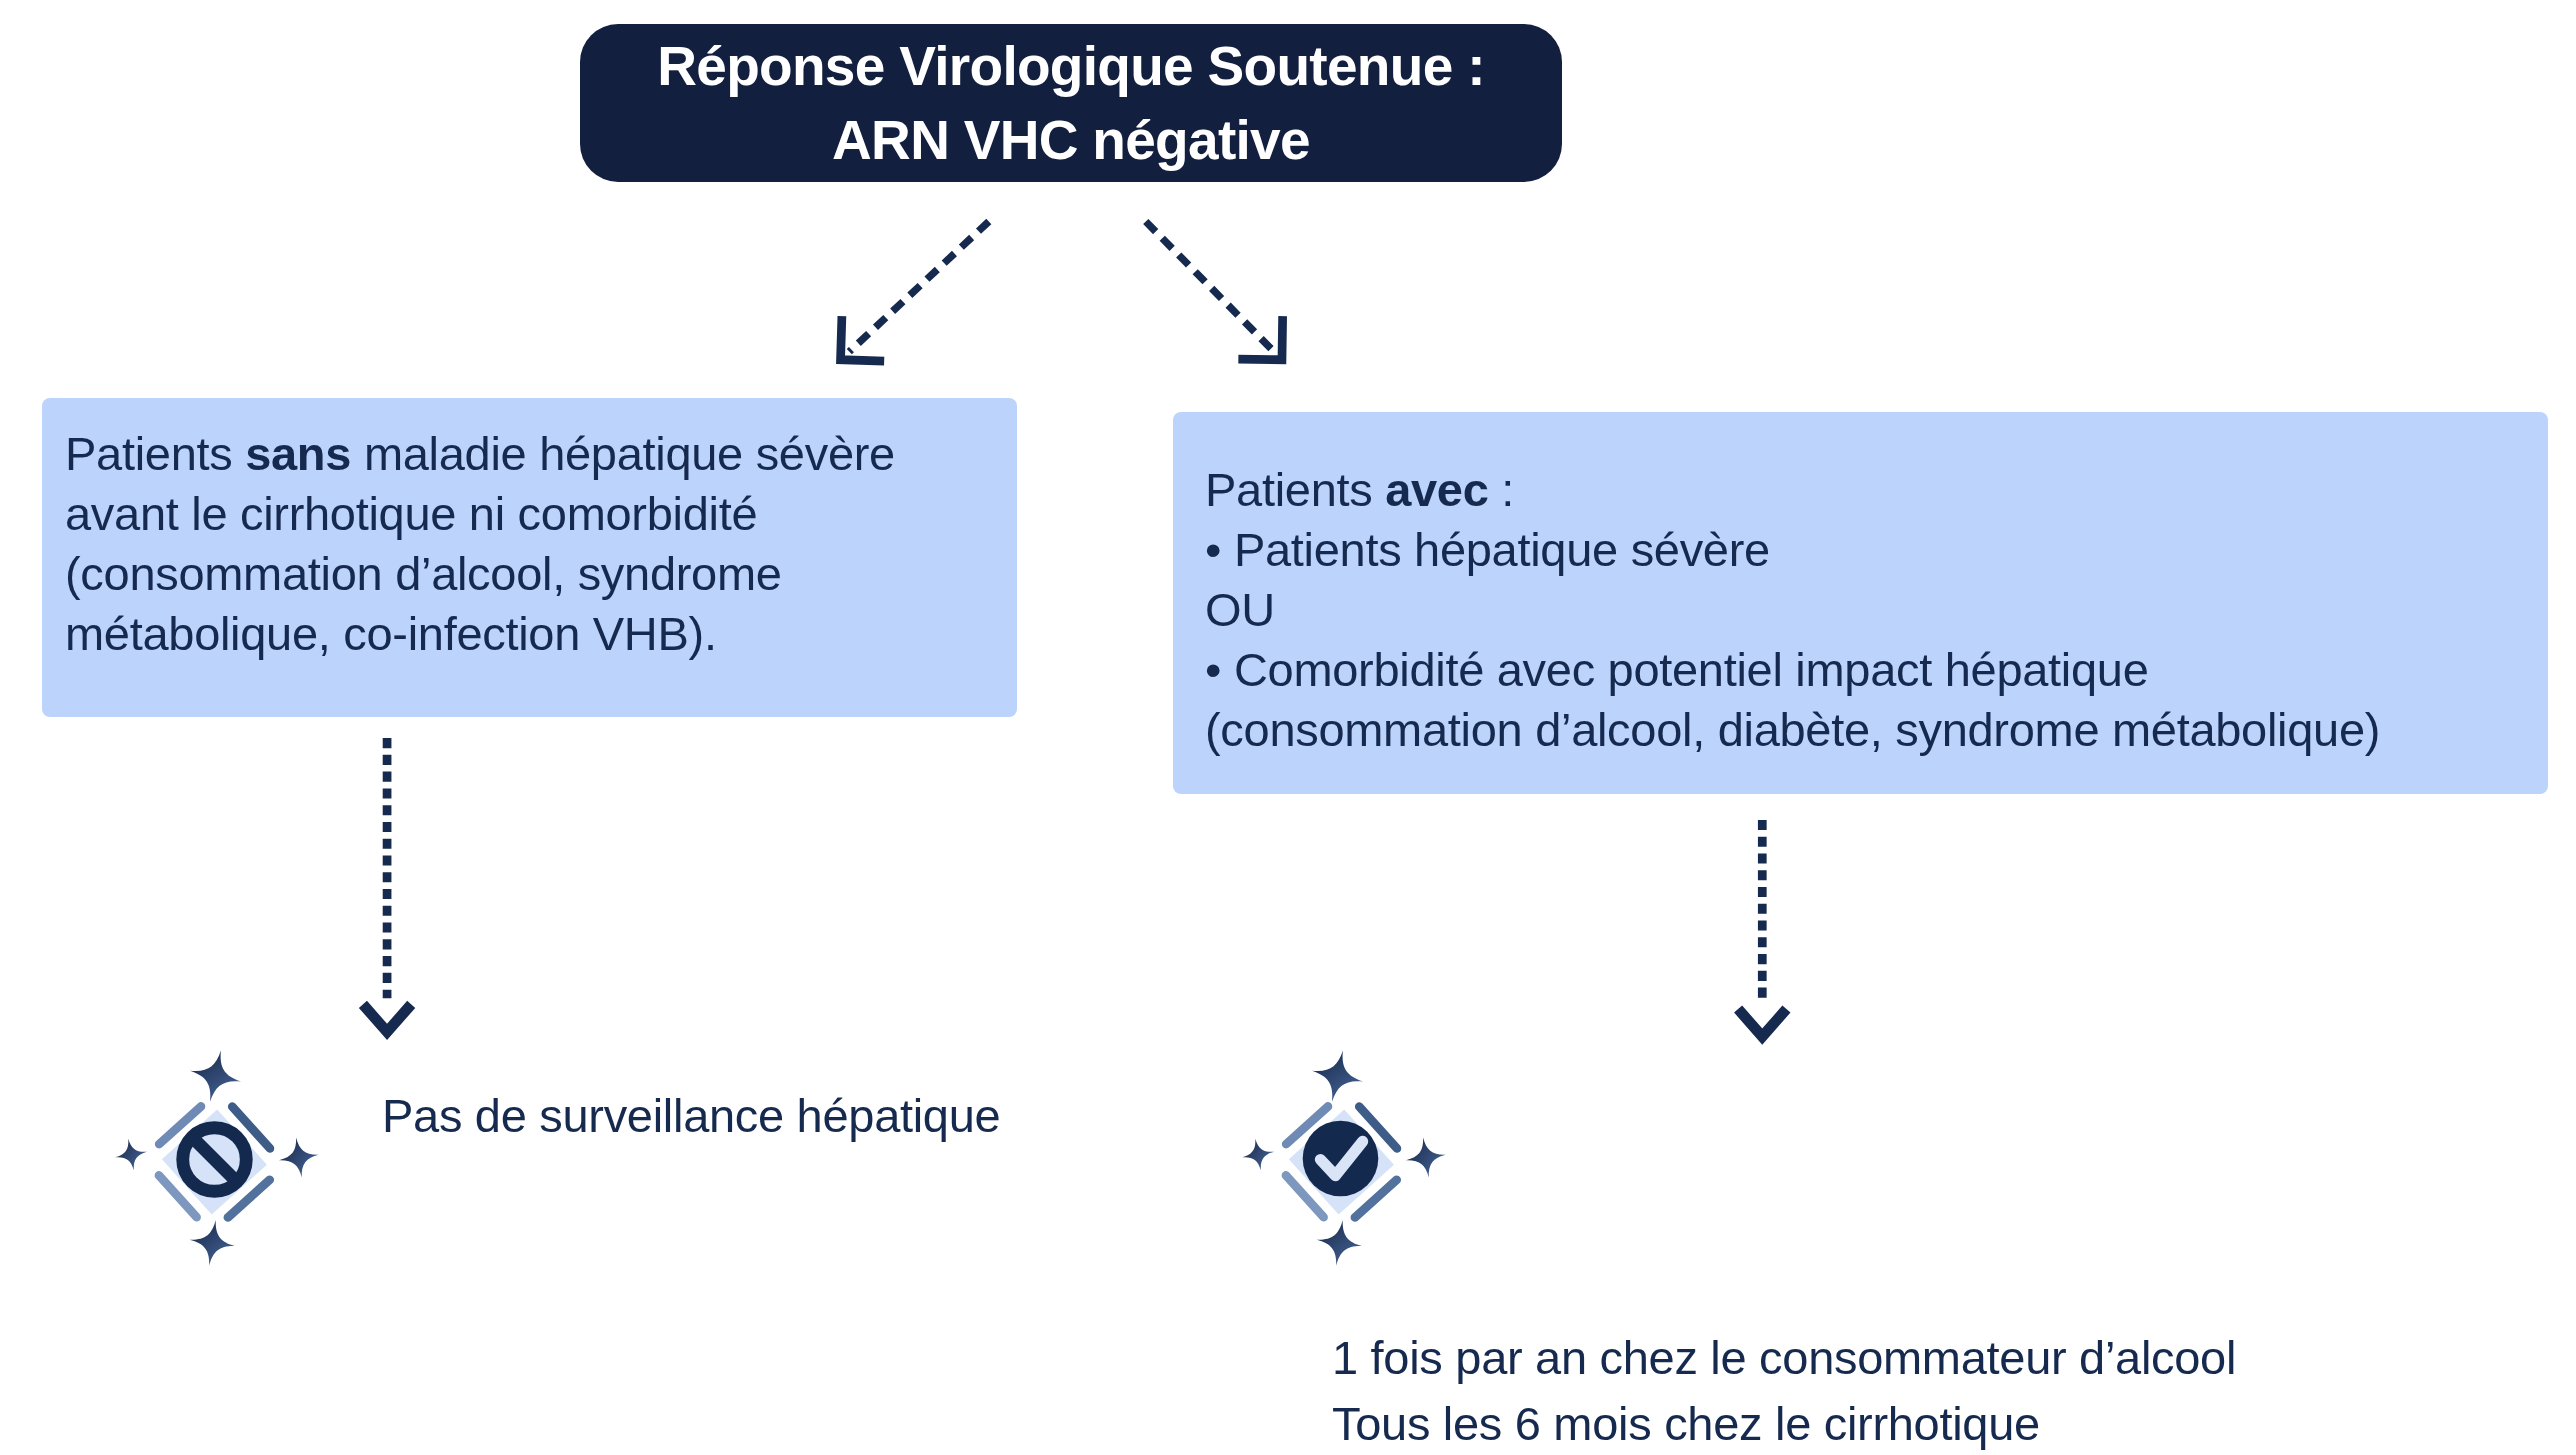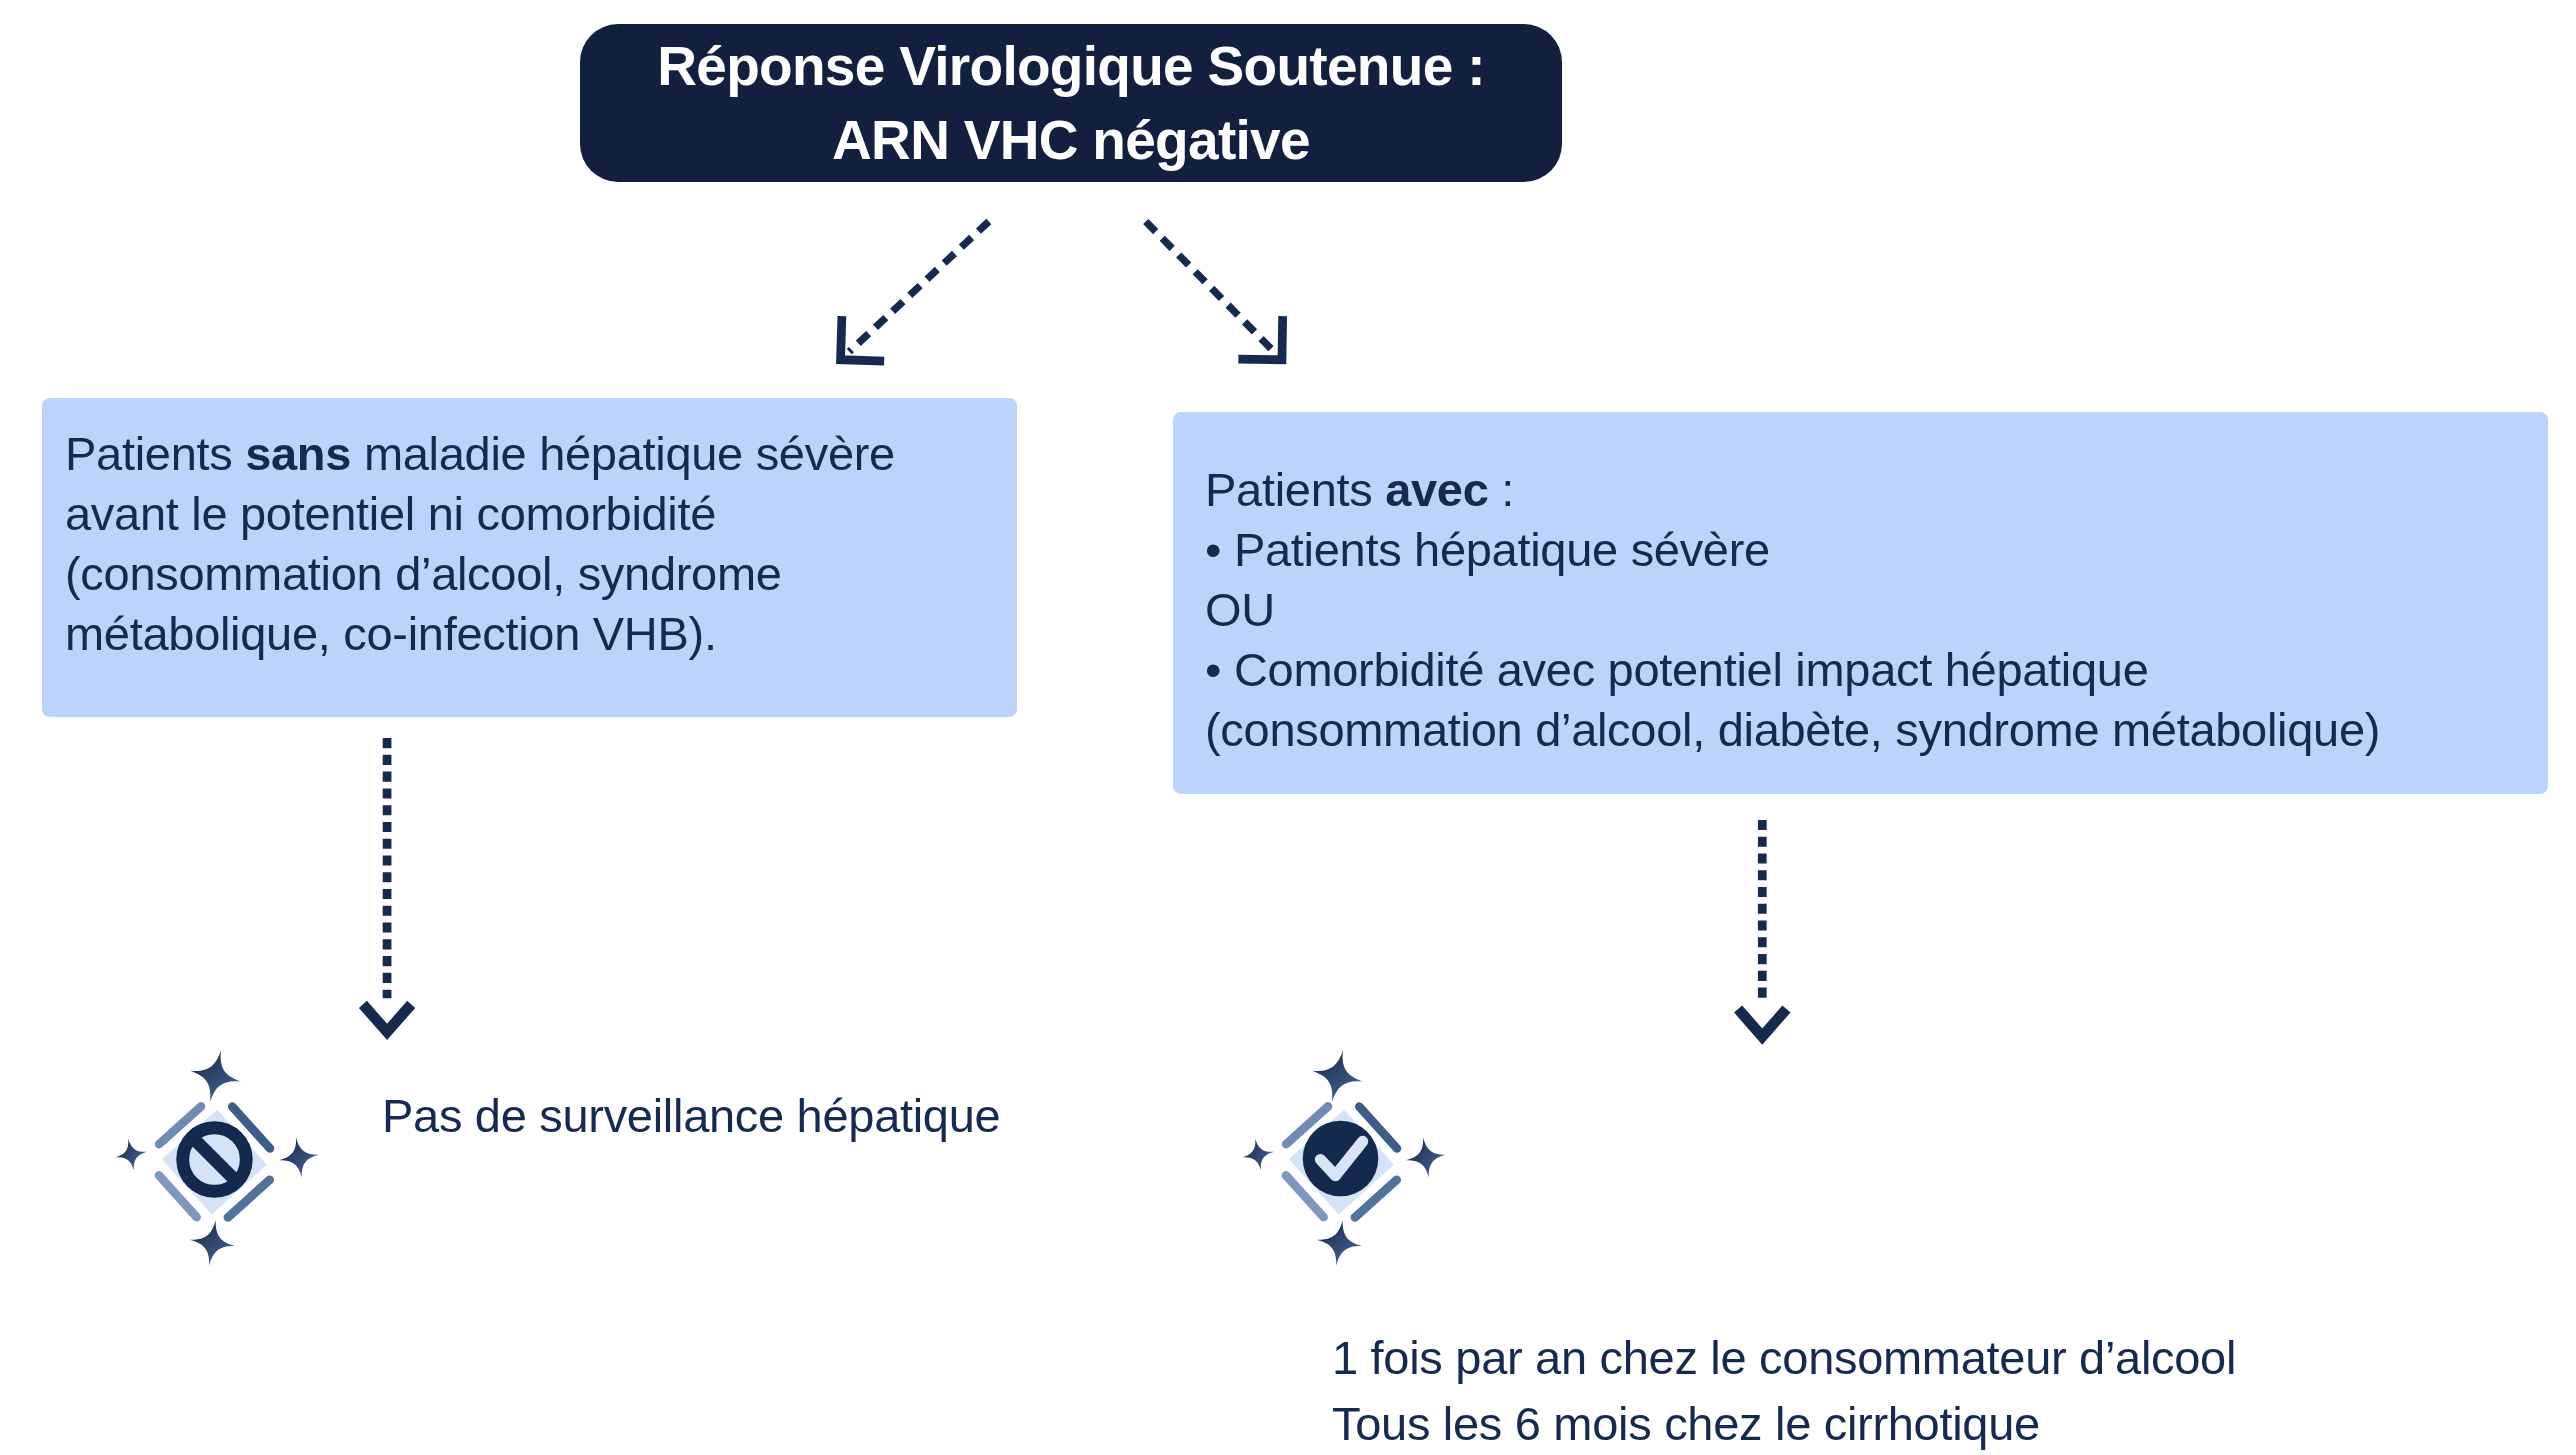--- a/index.html
+++ b/index.html
@@ -63,21 +63,21 @@
     </g>
   </svg>
 
   <div class="title-box">
     <div>Réponse Virologique Soutenue :</div>
     <div>ARN VHC négative</div>
   </div>
 
   <div class="pbox pbox-left">
     <div class="line"><span>Patients </span><span class="b">sans</span><span> maladie hépatique sévère</span></div>
-    <div class="line">avant le potentiel ni comorbidité</div>
+    <div class="line">avant le cirrhotique ni comorbidité</div>
     <div class="line">(consommation d’alcool, syndrome</div>
     <div class="line">métabolique, co-infection VHB).</div>
   </div>
 
   <div class="pbox pbox-right">
     <div class="line"><span>Patients </span><span class="b">avec</span><span> :</span></div>
     <div class="line">• Patients hépatique sévère</div>
     <div class="line">OU</div>
     <div class="line">• Comorbidité avec potentiel impact hépatique</div>
     <div class="line">(consommation d’alcool, diabète, syndrome métabolique)</div>

